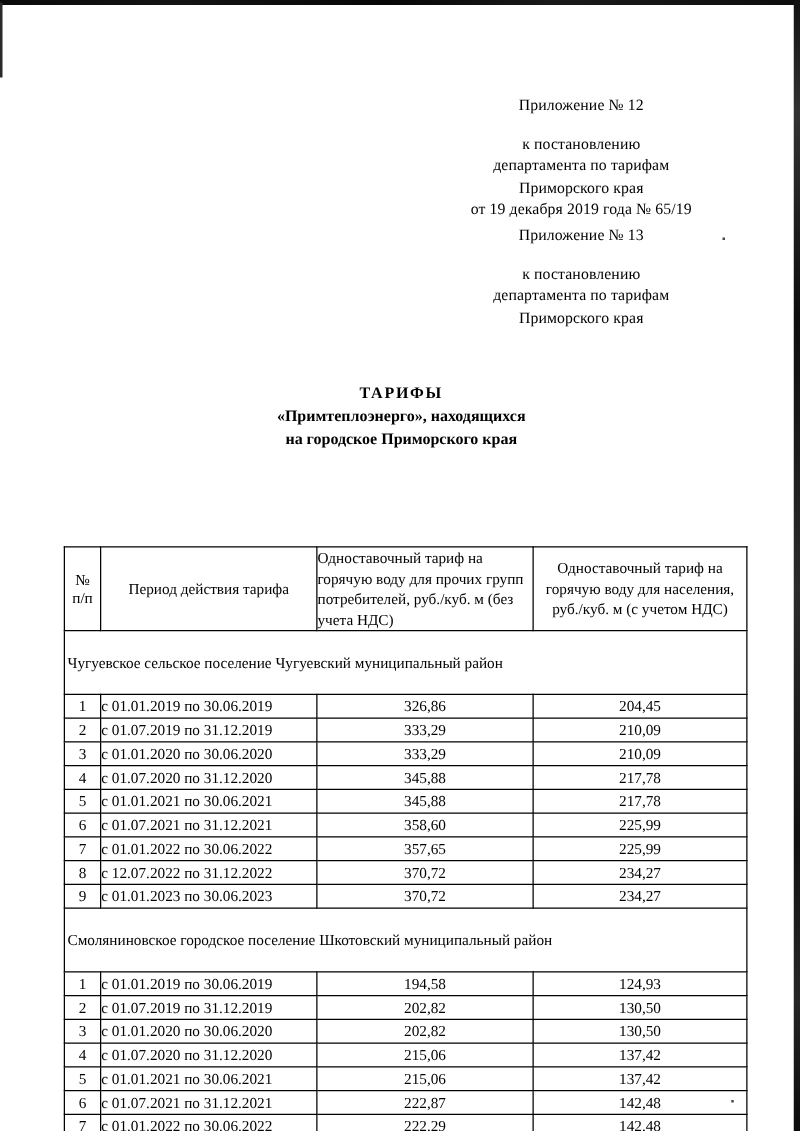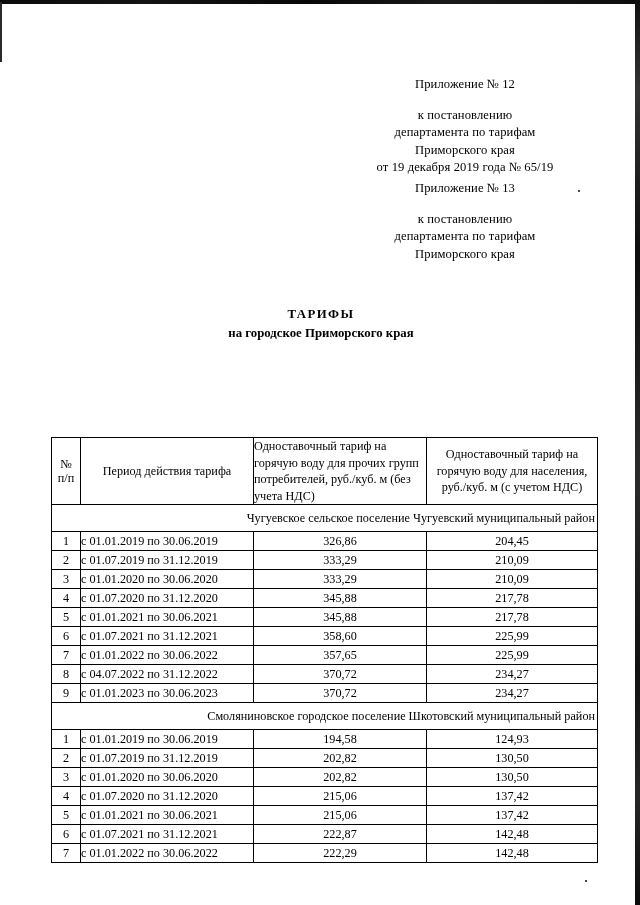--- a/index.html
+++ b/index.html
@@ -87,23 +87,23 @@
   th.h-num   { width: 28px;  text-align: center; line-height: 14px; padding: 2px 0; }
   th.h-per   { width: 172px; text-align: center; }
   th.h-other { width: 172px; text-align: left; line-height: 16.5px; padding: 3px 4px; margin-left: 10px; }
   th.h-pop   { width: 170px; text-align: center; line-height: 16.5px; padding: 3px 4px; }
 
   td.c-num   { text-align: center; height: 18px; }
   td.c-per   { text-align: left;   padding-left: 7px; }
   td.c-val   { text-align: center; }
 
   tr.section-row td {
-    text-align: right;
+    text-align: left;
     height: 18px;
-    padding: 4px 2px;
+    padding: 16px 2px;
   }
 </style>
 </head>
 <body>
 
 <div class="page">
 
   <div class="scan-edge-top"></div>
   <div class="scan-edge-right"></div>
   <div class="scan-edge-left"></div>
@@ -120,20 +120,21 @@
 
   <div class="appendix-block" style="top:180px; left:330px; width:270px;">
     <div class="appendix-title appendix-line">Приложение № 13</div>
     <div class="appendix-line">к постановлению</div>
     <div class="appendix-line">департамента по тарифам</div>
     <div class="appendix-line">Приморского края</div>
   </div>
 
   <div class="doc-title" style="top:305px;">
     <div class="t-main">ТАРИФЫ</div>
+    <div>«Примтеплоэнерго», находящихся</div>
     <div>на городское Приморского края</div>
   </div>
 
   <table class="tariff" style="top:437px; left:51px; width:542px;">
     <thead>
       <tr>
         <th class="h-num">
           <span>№</span><br>
           <span>п/п</span>
         </th>
@@ -183,21 +184,21 @@
           <td class="c-val">225,99</td>
         </tr>
         <tr>
           <td class="c-num">7</td>
           <td class="c-per">с 01.01.2022 по 30.06.2022</td>
           <td class="c-val">357,65</td>
           <td class="c-val">225,99</td>
         </tr>
         <tr>
           <td class="c-num">8</td>
-          <td class="c-per">с 04.07.2022 по 31.12.2022</td>
+          <td class="c-per">с 12.07.2022 по 31.12.2022</td>
           <td class="c-val">370,72</td>
           <td class="c-val">234,27</td>
         </tr>
         <tr>
           <td class="c-num">9</td>
           <td class="c-per">с 01.01.2023 по 30.06.2023</td>
           <td class="c-val">370,72</td>
           <td class="c-val">234,27</td>
         </tr>
         <tr class="section-row">

